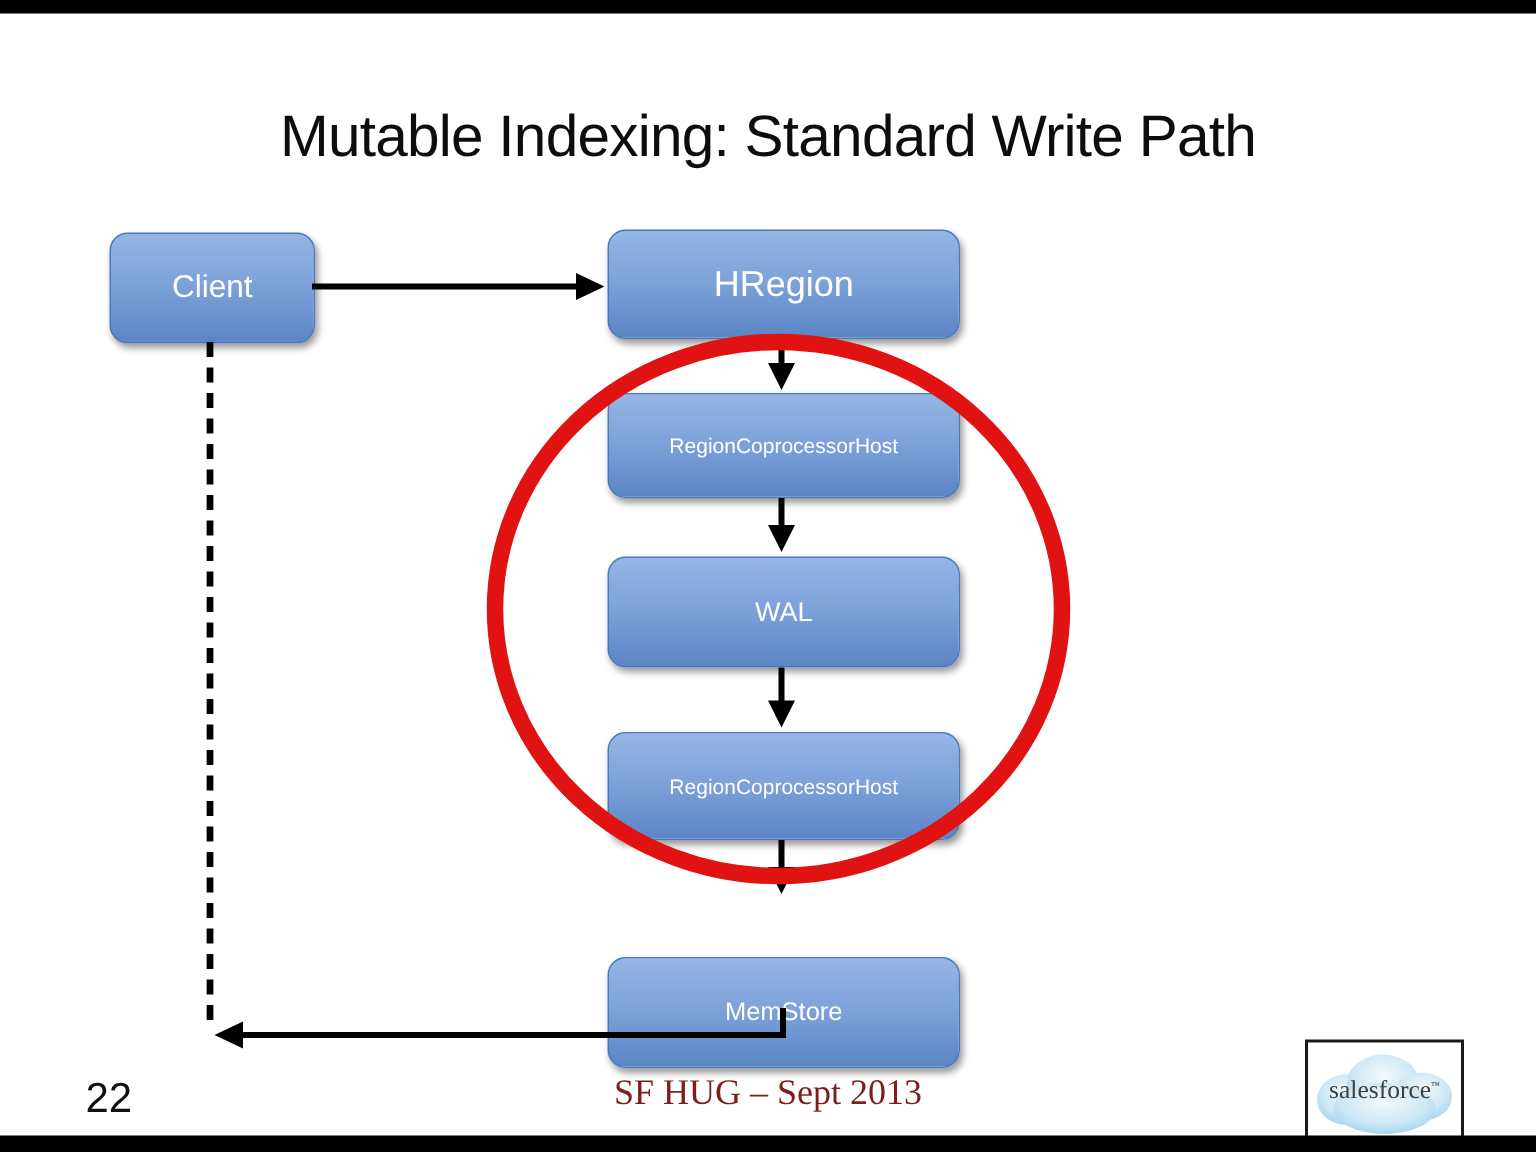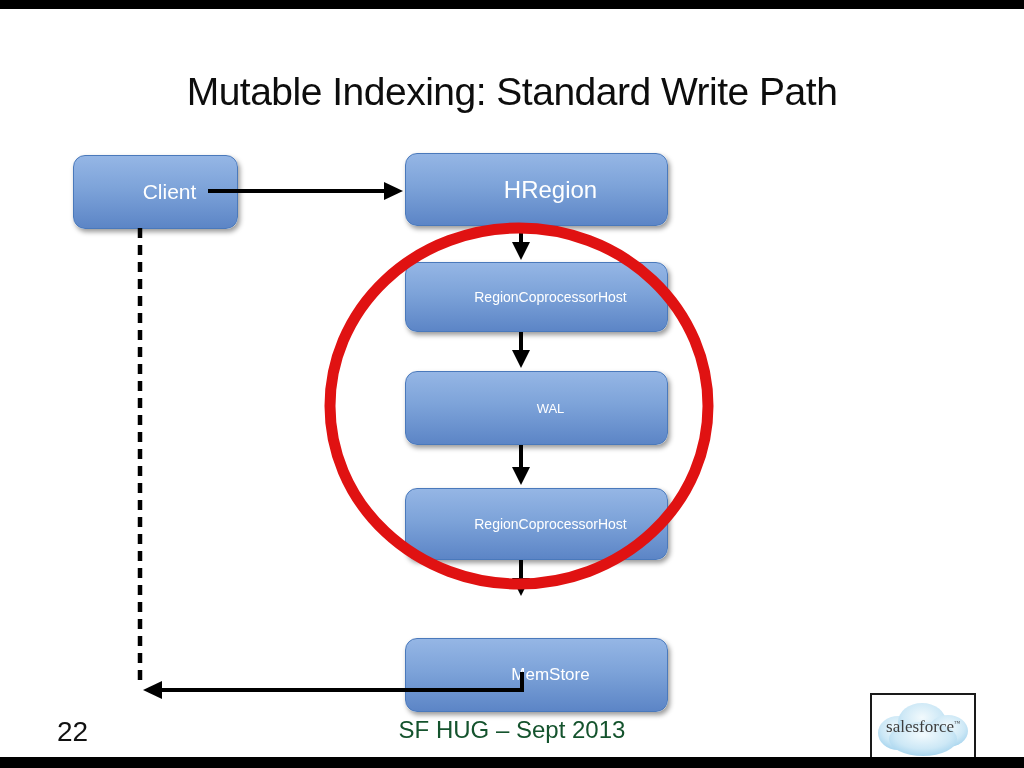--- a/index.html
+++ b/index.html
@@ -13,33 +13,33 @@
 
   .slide-title{
     position:absolute;top:70px;left:0;width:1024px;text-align:center;
     font-size:39px;letter-spacing:-0.5px;color:#0d0d0d;font-weight:400;z-index:2;
   }
 
   .node{
     position:absolute;display:flex;align-items:center;justify-content:center;
     color:#ffffff;border-radius:12px;border:1px solid #4a79bb;
     background:linear-gradient(180deg,#95b6e5 0%,#7da3d9 45%,#5c85c6 100%);
-    box-shadow:2px 3px 5px rgba(0,0,0,0.40);z-index:3;text-align:center;padding-left:28px;
+    box-shadow:2px 3px 5px rgba(0,0,0,0.40);z-index:3;text-align:center;
   }
   .node-client  {left:73px; top:155px;width:135px;height:72px;font-size:21px;}
   .node-hregion {left:405px;top:153px;width:233px;height:71px;font-size:24px;}
   .node-rch1    {left:405px;top:262px;width:233px;height:68px;font-size:14px;}
-  .node-wal     {left:405px;top:371px;width:233px;height:72px;font-size:13px;}
+  .node-wal     {left:405px;top:371px;width:233px;height:72px;font-size:18px;}
   .node-rch2    {left:405px;top:488px;width:233px;height:70px;font-size:14px;}
   .node-memstore{left:405px;top:599px;width:233px;height:72px;font-size:17px;margin-top:39px;}
 
   .overlay-svg{position:absolute;left:0;top:0;z-index:10;pointer-events:none;}
 
   .page-number{position:absolute;left:57px;top:716px;font-size:28px;color:#111;z-index:2;}
-  .footer-text{position:absolute;left:0;top:716px;width:1024px;text-align:center;font-size:24px;color:#14532d;z-index:2;}
+  .footer-text{position:absolute;left:0;top:716px;width:1024px;text-align:center;font-size:24px;color:#7f1d1d;z-index:2;font-family:Liberation Serif, serif;}
 
   .sf-logo{
     position:absolute;left:870px;top:693px;width:106px;height:70px;
     background:#fff;border:2px solid #1a1a1a;box-sizing:border-box;z-index:5;
   }
   .sf-logo .cloud-svg{position:absolute;left:2px;top:2px;}
   .sf-logo .logo-text{
     position:absolute;left:0;top:22px;width:100%;text-align:center;
     font-family:"Liberation Serif",serif;font-size:17px;color:#3d3d3d;z-index:6;
   }

